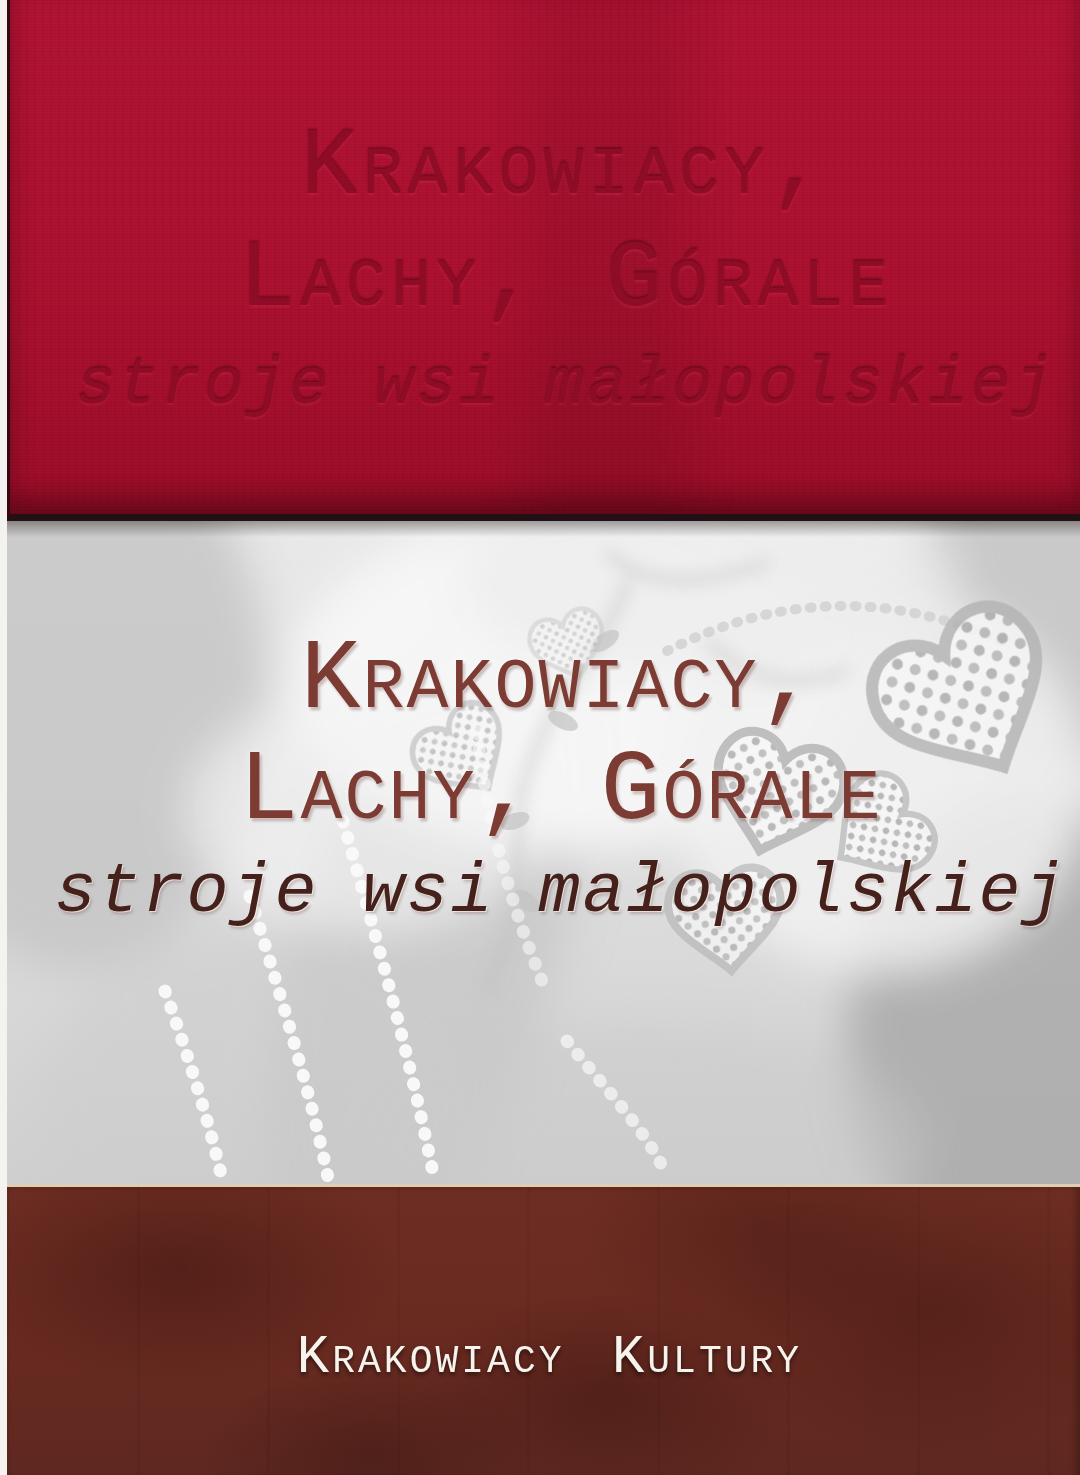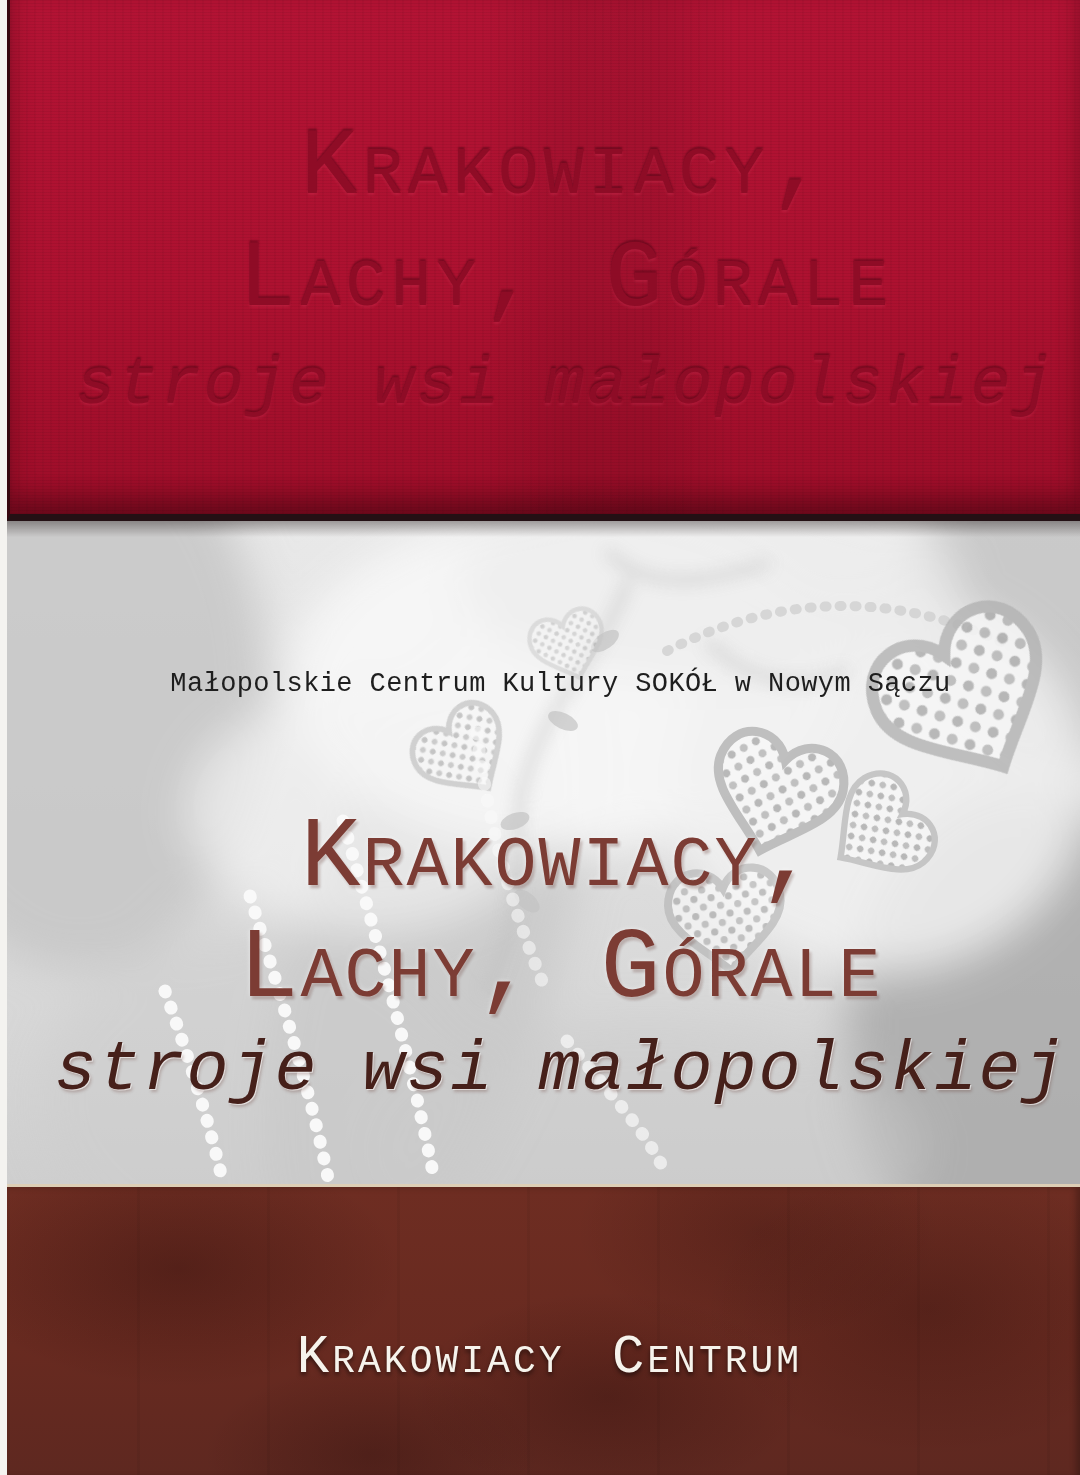--- a/index.html
+++ b/index.html
@@ -162,25 +162,24 @@
       <g stroke="#fafafa" stroke-width="13" stroke-dasharray="1 16" stroke-linecap="round" fill="none" opacity=".95">
         <path d="M336 300 C368 412 402 530 428 662"></path>
         <path d="M243 375 C272 470 305 575 322 662"></path>
         <path d="M158 470 C185 545 205 612 216 662"></path>
         <path d="M470 212 C480 300 506 392 540 472" opacity=".6"></path>
         <path d="M560 520 C600 570 640 610 660 655" opacity=".7"></path>
       </g>
     </svg>
 
     <div class="cover-text">
-      <div class="publisher">Małopolskie Centrum Kultury SOKÓŁ w Nowym Sączu</div>
       <h1 class="title">
         <span class="title-line">Krakowiacy,</span>
         <span class="title-line">Lachy, Górale</span>
       </h1>
       <div class="subtitle">stroje wsi małopolskiej</div>
     </div>
   </section>
 
   <section class="band">
-    <div class="band-title">Krakowiacy Centrum</div>
+    <div class="band-title">Krakowiacy Kultury</div>
   </section>
 </div>
 
 </body></html>

